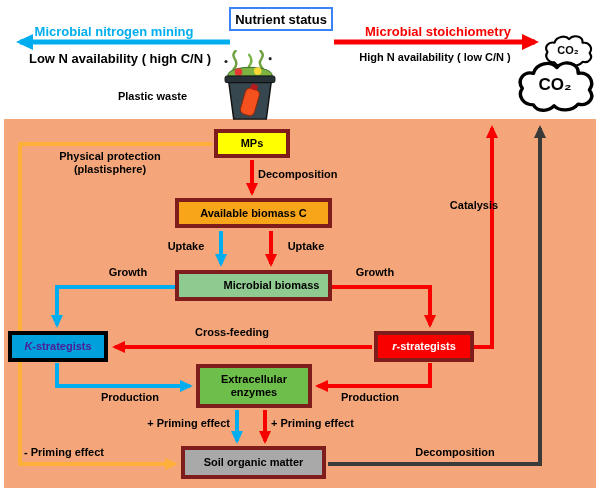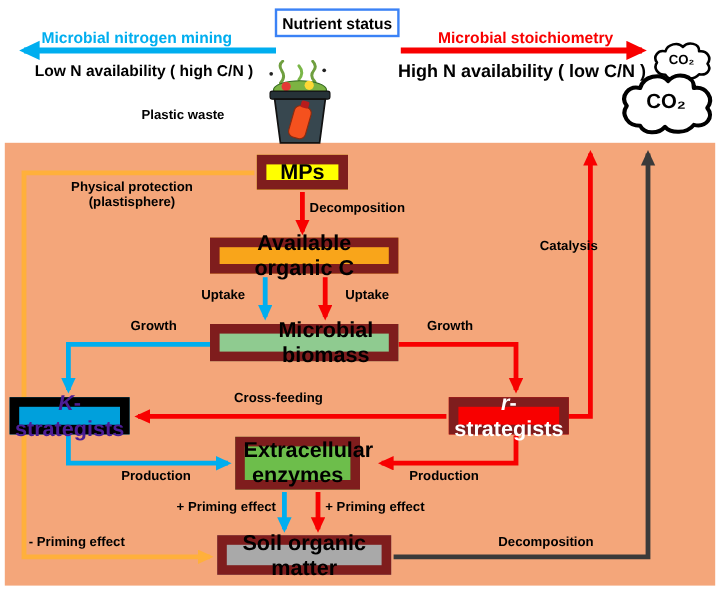--- a/index.html
+++ b/index.html
@@ -18,48 +18,48 @@
   .s-orange{stroke:var(--orange,#FFB03B);fill:none;stroke-width:4;}
   .s-dark{stroke:var(--arrow-dark,#3a3a3a);fill:none;stroke-width:4;}
   .s-big{stroke-width:5;}
   .f-cyan{fill:var(--cyan,#00AEEF);}
   .f-red{fill:var(--red,#F80000);}
   .f-orange{fill:var(--orange,#FFB03B);}
   .f-dark{fill:var(--arrow-dark,#3a3a3a);}
 
   .box{
     position:absolute;display:flex;align-items:center;justify-content:center;
-    border:8px solid #7f1d1d;text-align:center;font-size:18px;line-height:1.15;
+    border:4px solid #7f1d1d;text-align:center;font-size:11px;line-height:1.15;
     box-sizing:border-box;
   }
   .lbl{position:absolute;font-size:11px;text-align:center;line-height:1.15;}
   .title-box{
     position:absolute;left:229px;top:7px;width:104px;height:24px;
     background:#fff;border:2px solid #3b82f6;display:flex;align-items:center;justify-content:center;
     font-size:13px;box-sizing:border-box;
   }
   .heading-left{position:absolute;left:4px;top:24px;width:220px;text-align:center;font-size:13px;color:var(--cyan,#00AEEF);}
   .heading-right{position:absolute;left:333px;top:24px;width:210px;text-align:center;font-size:13px;color:var(--red,#F80000);}
   .sub-left{position:absolute;left:0px;top:51px;width:240px;text-align:center;font-size:13px;}
-  .sub-right{position:absolute;left:315px;top:51px;width:240px;text-align:center;font-size:15px;}
+  .sub-right{position:absolute;left:315px;top:51px;width:240px;text-align:center;font-size:11px;}
 
   .cloud{position:absolute;display:flex;align-items:center;justify-content:center;}
   .cloud svg{position:absolute;left:0;top:0;width:100%;height:100%;}
   .cloud .co2{position:relative;z-index:1;}
   .cloud-small{left:541px;top:32px;width:54px;height:36px;font-size:11px;}
   .cloud-large{left:512px;top:56px;width:86px;height:58px;font-size:17px;}
 
   .bin{position:absolute;left:206px;top:50px;width:88px;height:72px;}
 
   .b-mps{left:214px;top:129px;width:76px;height:29px;background:var(--yellow,#FFFF00);}
   .b-organicc{left:175px;top:198px;width:157px;height:30px;background:var(--orange-box,#F9A51A);}
   .b-biomass{left:175px;top:270px;width:157px;height:31px;background:var(--green-biomass,#8FCB90);padding-left:36px;}
   .b-k{left:8px;top:331px;width:100px;height:31px;background:var(--blue-box,#00A0DC);color:#4c1d95;border-color:#000;}
   .b-r{left:374px;top:331px;width:100px;height:31px;background:var(--red-box,#F80000);color:#fff;}
-  .b-enzymes{left:196px;top:364px;width:104px;height:44px;background:var(--green-enzyme,#6DBE4B);text-align:center;}
+  .b-enzymes{left:196px;top:364px;width:116px;height:44px;background:var(--green-enzyme,#6DBE4B);text-align:center;}
   .b-som{left:181px;top:446px;width:145px;height:33px;background:var(--gray-box,#A9A9A9);}
   .it{font-style:italic;}
 </style>
 </head>
 <body>
 
 <div class="stage">
 
   <div class="panel"></div>
 
@@ -144,21 +144,21 @@
     <g transform="rotate(16 45 52)">
       <rect x="38" y="40" width="15" height="28" rx="5" fill="#F4511E" stroke="#8c2a0e" stroke-width="1"></rect>
       <rect x="42" y="35" width="7" height="6" rx="1.5" fill="#B71C1C"></rect>
     </g>
   </svg>
 
   <div class="box b-mps">
     <span>MPs</span>
   </div>
   <div class="box b-organicc">
-    <span>Available organic C</span>
+    <span>Available biomass C</span>
   </div>
   <div class="box b-biomass">
     <span>Microbial biomass</span>
   </div>
   <div class="box b-k">
     <span><span class="it">K</span><span>-strategists</span></span>
   </div>
   <div class="box b-r">
     <span><span class="it">r</span><span>-strategists</span></span>
   </div>

